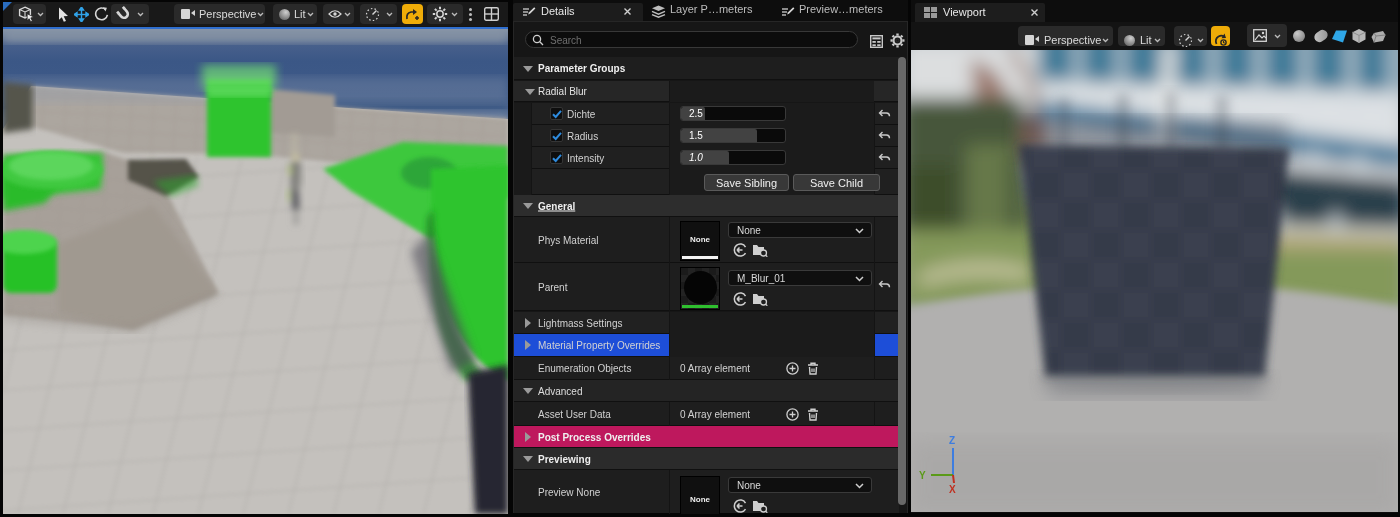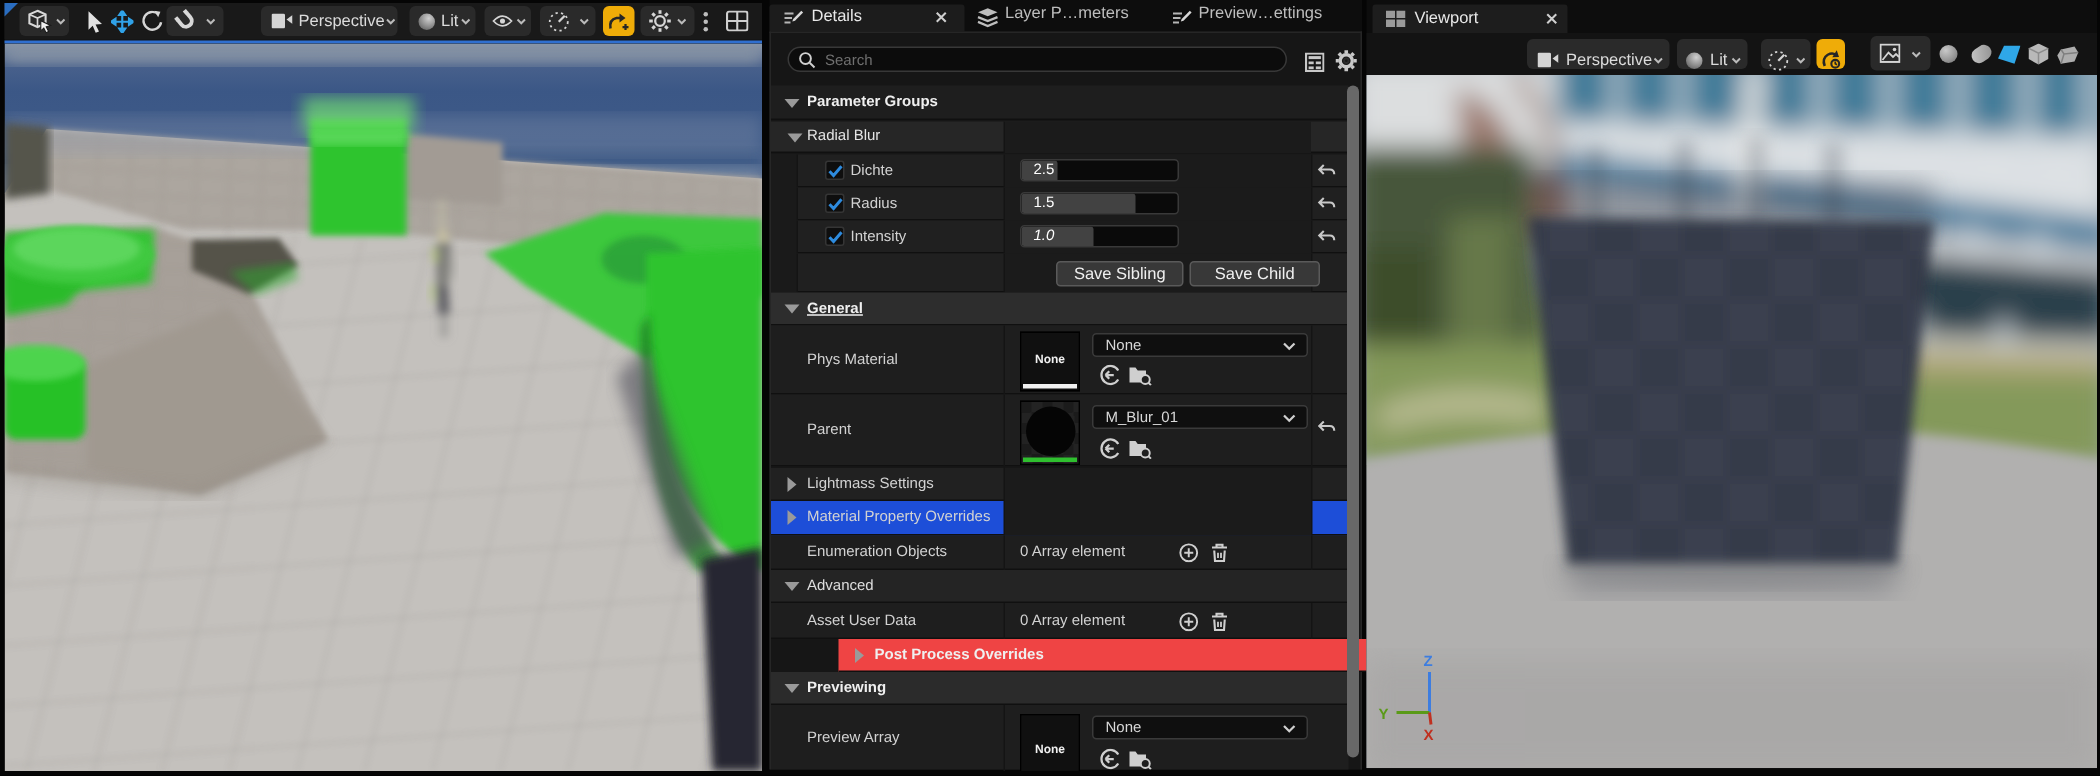--- a/index.html
+++ b/index.html
@@ -263,21 +263,21 @@
     <svg class="abs" style="left:138px;top:5px;" width="15" height="14" viewBox="0 0 15 14">
       <path d="M7.5 0.5 L14 3.2 L7.5 5.9 L1 3.2 Z" fill="#bdbdbd"></path>
       <path d="M1 6.4 L7.5 9.1 L14 6.4" fill="none" stroke="#bdbdbd" stroke-width="1.5"></path>
       <path d="M1 9.6 L7.5 12.3 L14 9.6" fill="none" stroke="#bdbdbd" stroke-width="1.5"></path>
     </svg>
     <div class="tab" style="left:157px;">Layer P…meters</div>
     <svg class="abs" style="left:268px;top:6px;" width="14" height="12" viewBox="0 0 14 12">
       <path d="M1 3h6M1 6h5M1 9h4" stroke="#b5b5b5" stroke-width="1.3"></path>
       <path d="M12.2 1.2 L13.4 2.4 L8 7.8 L6.2 8.4 L6.8 6.6 Z" fill="#d8d8d8"></path>
     </svg>
-    <div class="tab" style="left:286px;">Preview…ettings</div>
+    <div class="tab" style="left:286px;">Preview…meters</div>
 
     <div id="midbody" class="abs"></div>
 
     <div class="abs" style="left:12px;top:31px;width:333px;height:17px;background:#0c0c0c;border:1px solid #383838;border-radius:9px;"></div>
     <svg class="abs" style="left:19px;top:34px;" width="12" height="12" viewBox="0 0 12 12">
       <circle cx="5" cy="5" r="3.6" fill="none" stroke="#cfcfcf" stroke-width="1.3"></circle>
       <line x1="7.8" y1="7.8" x2="11" y2="11" stroke="#cfcfcf" stroke-width="1.3"></line>
     </svg>
     <div class="abs" style="left:37px;top:35px;font-size:10px;color:#6f6f6f;">Search</div>
     <svg class="abs" style="left:357px;top:35px;" width="13" height="13" viewBox="0 0 13 13">
@@ -481,30 +481,30 @@
       <svg class="abs" style="left:272px;top:6px;" width="13" height="13" viewBox="0 0 13 13">
         <circle cx="6.5" cy="6.5" r="5.6" fill="none" stroke="#cfcfcf" stroke-width="1.3"></circle>
         <path d="M6.5 3.5 V9.5 M3.5 6.5 H9.5" stroke="#cfcfcf" stroke-width="1.3"></path>
       </svg>
       <svg class="abs" style="left:293px;top:6px;" width="12" height="13" viewBox="0 0 12 13">
         <path d="M1 3 H11 M4 3 V1.2 H8 V3" fill="none" stroke="#cfcfcf" stroke-width="1.4"></path>
         <path d="M2.5 5 L3 12 H9 L9.5 5" fill="none" stroke="#cfcfcf" stroke-width="1.4"></path>
         <path d="M5 6.5 V10 M7 6.5 V10" stroke="#cfcfcf" stroke-width="1.2"></path>
       </svg>
     </div>
-    <div class="row" style="top:426px;height:22px;background:#ef4444;margin-left:45px;">
+    <div class="row" style="top:426px;height:22px;background:#be185d;">
       <div class="tri-r" style="left:11px;top:6px;"></div>
       <div class="lbl hdr" style="left:24px;">Post Process Overrides</div>
     </div>
     <div class="row" style="top:448px;height:22px;background:#2b2b2b;">
       <div class="tri-d" style="left:9px;top:8px;"></div>
       <div class="lbl hdr" style="left:24px;">Previewing</div>
     </div>
     <div class="row" style="top:470px;height:43px;background:#1e1e1e;border-bottom:none;">
-      <div class="lbl" style="left:24px;">Preview Array</div>
+      <div class="lbl" style="left:24px;">Preview None</div>
       <div class="abs" style="left:155px;top:0;width:1px;height:44px;background:#141414;"></div>
       <div class="thumb" style="top:6px;height:38px;border-bottom:none;">
         <div class="abs" style="left:0;top:0;width:100%;height:100%;background:#101010;"></div>
         <div class="abs" style="left:0;top:18px;width:100%;text-align:center;font-size:8px;color:#efefef;font-weight:bold;">None</div>
       </div>
       <div class="ddown" style="left:214px;top:7px;width:144px;">
           <span style="position:absolute;left:8px;top:2px;">None</span>
         <svg class="abs" style="right:7px;top:5px;" width="9" height="6" viewBox="0 0 9 6">
             <path d="M1 1 L4.5 4.5 L8 1" fill="none" stroke="#cfcfcf" stroke-width="1.5"></path>
           </svg>

